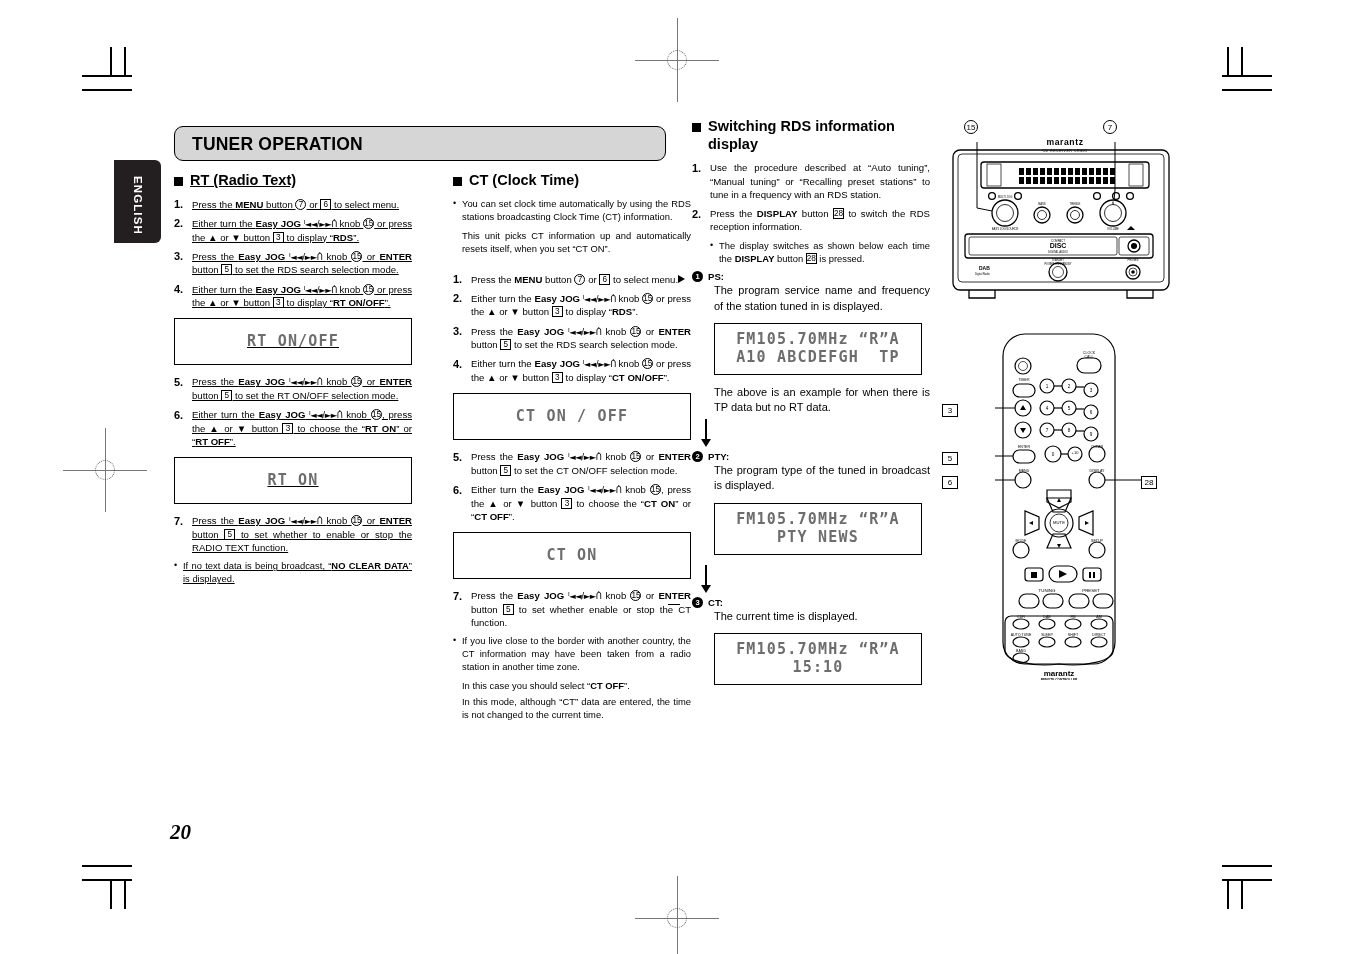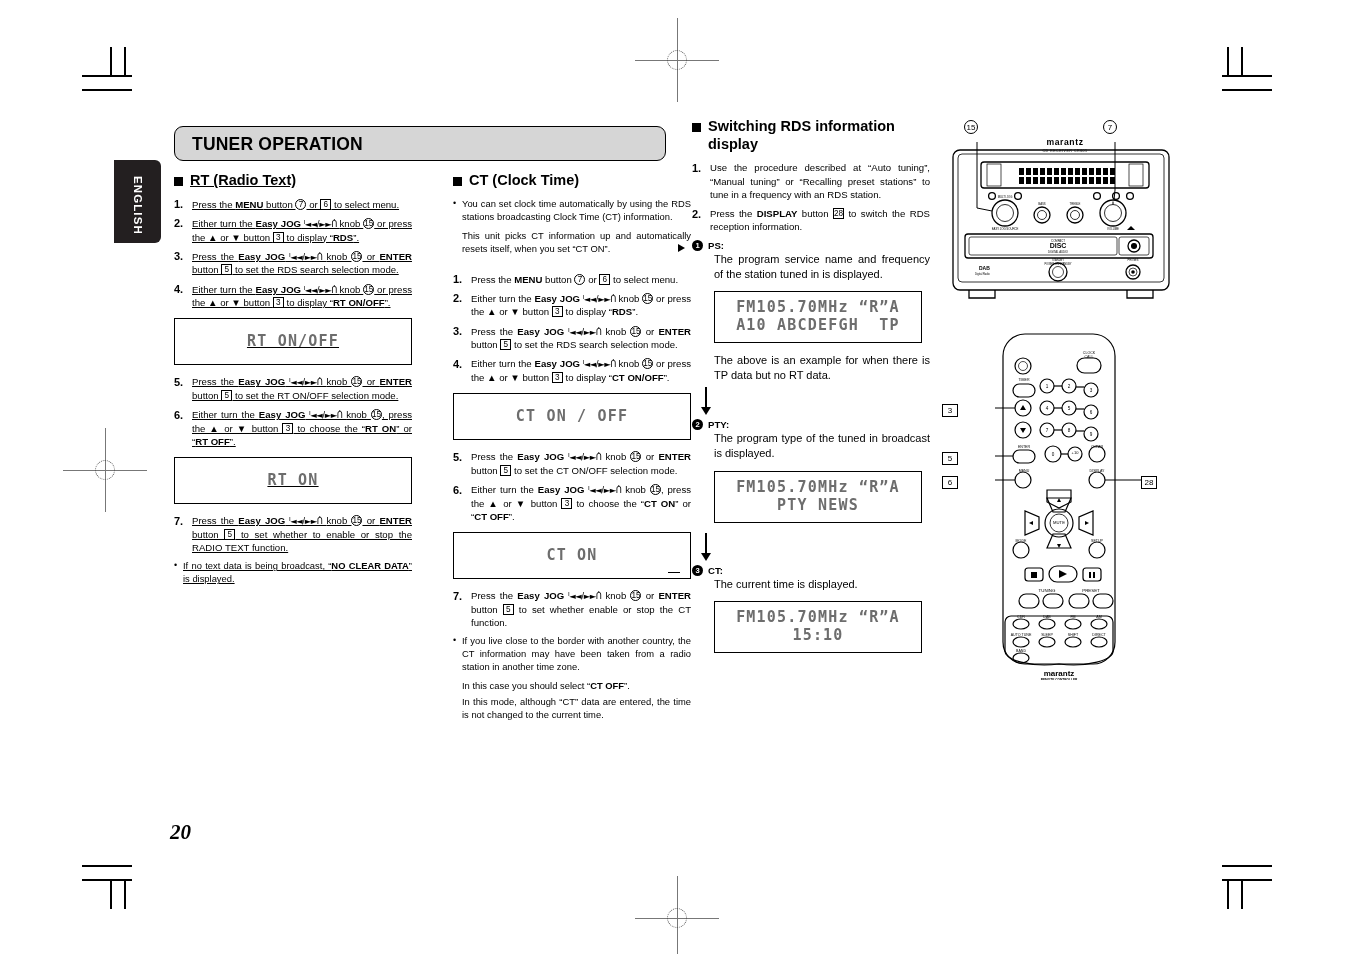--- a/index.html
+++ b/index.html
@@ -266,20 +266,23 @@
       <i class="bullet"></i>
       <span class="txt">
         <span>Switching RDS information</span><br>
         <span>display</span>
       </span>
     </h2>
     <ol class="steps">
         <li><span class="num">1.</span>Use the procedure described at “Auto tuning”, “Manual tuning” or “Recalling preset stations” to tune in a frequency with an RDS station.</li>
         <li><span class="num">2.</span>Press the <span class="b">DISPLAY</span> button <span class="sb">28</span> to switch the RDS reception information.</li>
       </ol>
+    <ul class="notes" style="padding-left:18px;">
+      <li>The display switches as shown below each time the <span class="b">DISPLAY</span> button <span class="sb">28</span> is pressed.</li>
+    </ul>
 
     <div id="display-steps">
         <div class="disp-step" style="position:relative;">
           <span class="lead-arrow"></span>
           <div class="hdr">
             <span class="circ-num">1</span>
             <span>PS:</span>
           </div>
           <div class="body">The program service name and frequency of the station tuned in is displayed.</div>
           <div class="lcd two">

